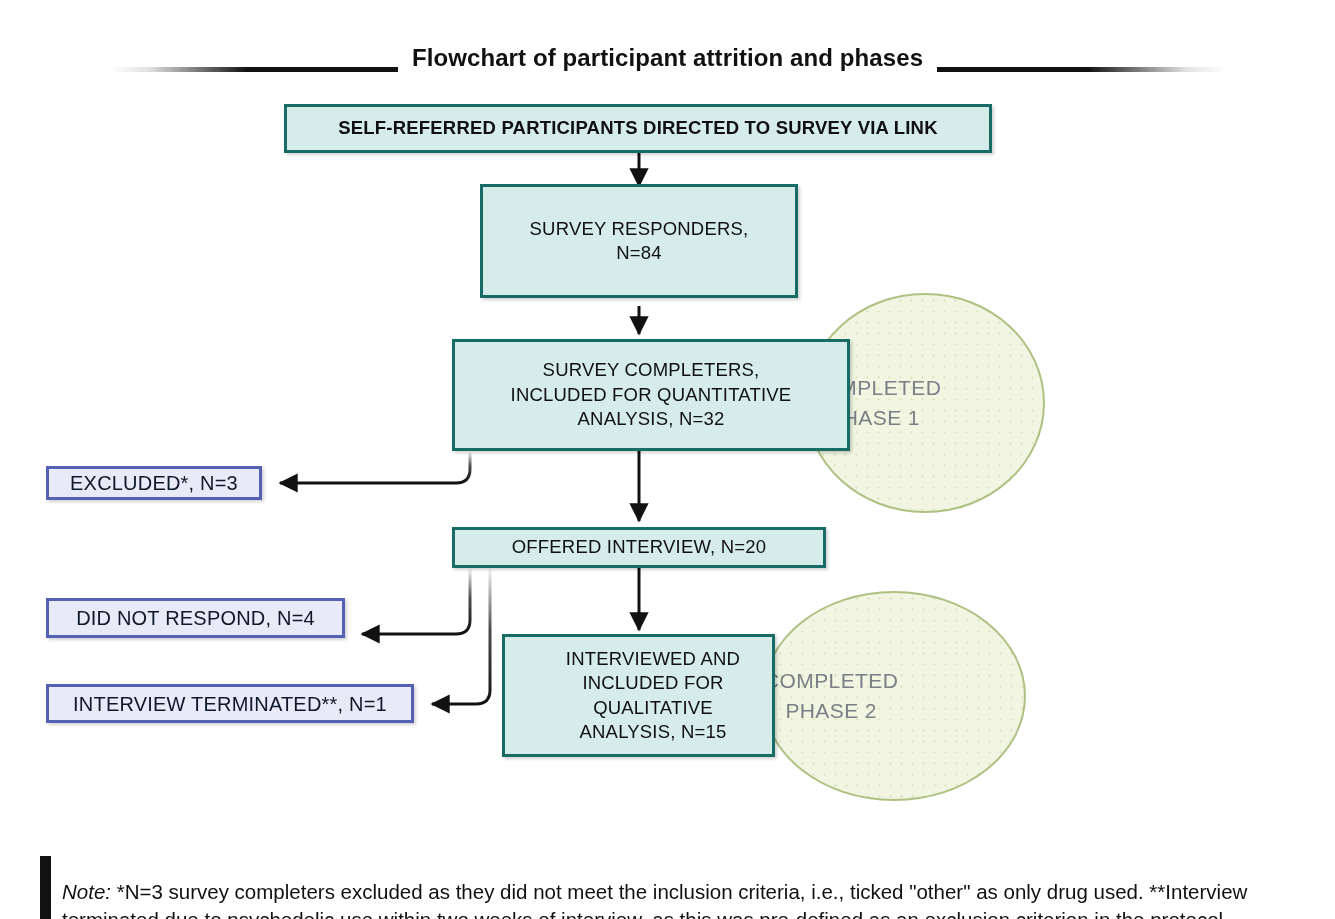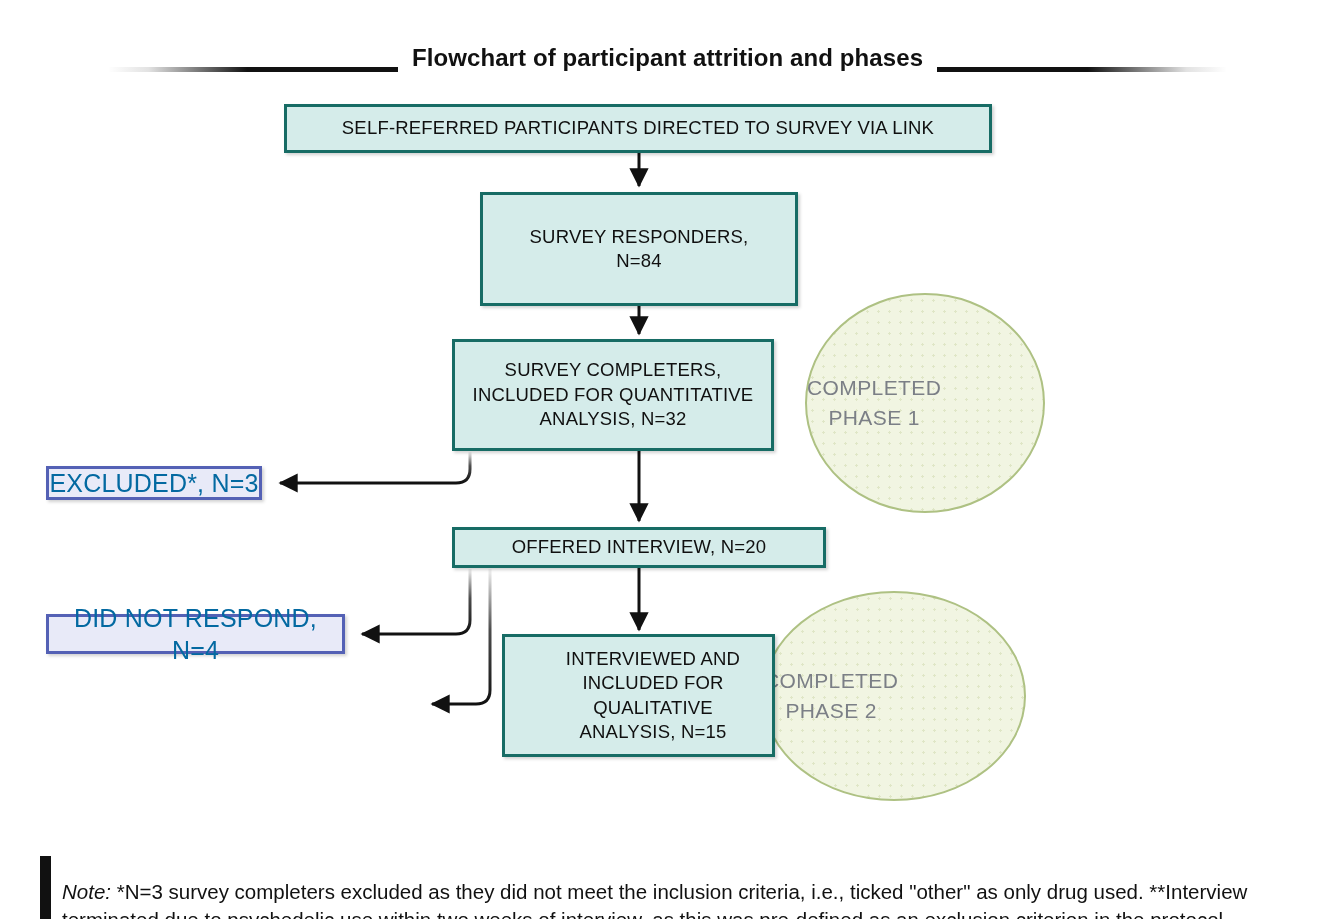--- a/index.html
+++ b/index.html
@@ -98,22 +98,22 @@
     line-height: 1.32;
     letter-spacing: 0.2px;
     box-shadow: 2px 2px 3px rgba(0,0,0,0.18);
   }
   .node.teal .node-label { white-space: pre-line; }
 
   
   .node.lav {
     background: #e8eaf8;
     border: 3px solid #5461b5;
-    color: #0369a1;
-    font-size: 25px;
+    color: #0f172a;
+    font-size: 20px;
     line-height: 1.3;
     letter-spacing: 0.2px;
     box-shadow: 2px 2px 3px rgba(0,0,0,0.18);
   }
 
   
   #note-block {
     position: absolute;
     left: 40px;
     top: 856px;
@@ -193,53 +193,56 @@
 
     <g>
       <path d="M 470 569 L 470 620 Q 470 634 456 634 L 362 634" fill="none" stroke="url(#fadeV)" stroke-width="3" marker-end="url(#arrow)"></path>
     </g>
 
     <g>
       <path d="M 490 569 L 490 690 Q 490 704 476 704 L 432 704" fill="none" stroke="url(#fadeV)" stroke-width="3" marker-end="url(#arrow)"></path>
     </g>
   </svg>
 
-  <div class="node teal" style="left:284px; top:104px; width:708px; height:49px;">
+  <div class="node teal" style="left:284px; top:104px; width:708px; height:49px;font-weight:bold;">
     <span class="node-label">SELF-REFERRED PARTICIPANTS DIRECTED TO SURVEY VIA LINK</span>
   </div>
 
-  <div class="node teal" style="left:480px; top:192px; width:318px; height:114px;">
+  <div class="node teal" style="left:480px; top:184px; width:318px; height:114px;">
     <span class="node-label">SURVEY RESPONDERS,
 N=84</span>
   </div>
 
-  <div class="node teal" style="left:452px; top:339px; width:322px; height:112px;">
+  <div class="node teal" style="left:452px; top:339px; width:398px; height:112px;">
     <span class="node-label">SURVEY COMPLETERS,
 INCLUDED FOR QUANTITATIVE
 ANALYSIS, N=32</span>
   </div>
 
   <div class="node teal" style="left:452px; top:527px; width:374px; height:41px;text-align:right;">
     <span class="node-label">OFFERED INTERVIEW, N=20</span>
   </div>
 
   <div class="node teal" style="left:502px; top:634px; width:273px; height:123px;padding-left:29px;">
     <span class="node-label">INTERVIEWED AND
 INCLUDED FOR
 QUALITATIVE
 ANALYSIS, N=15</span>
   </div>
 
   <div class="node lav" style="left:46px; top:466px; width:216px; height:34px;">
     <span class="node-label">EXCLUDED*, N=3</span>
   </div>
 
-  <div class="node lav" style="left:46px; top:614px; width:299px; height:40px;">
+  <div class="node lav" style="left:46px; top:598px; width:299px; height:40px;">
     <span class="node-label">DID NOT RESPOND, N=4</span>
   </div>
 
+  <div class="node lav" style="left:46px; top:684px; width:368px; height:39px;">
+    <span class="node-label">INTERVIEW TERMINATED**, N=1</span>
+  </div>
 
   <div id="note-block">
     <div id="note-bar"></div>
     <div id="note-text"><span class="note-lead">Note:</span><span> *N=3 survey completers excluded as they did not meet the inclusion criteria, i.e., ticked "other" as only drug used. **Interview terminated due to psychedelic use within two weeks of interview, as this was pre-defined as an exclusion criterion in the protocol.</span></div>
   </div>
 
 </div>
 
 </body></html>

